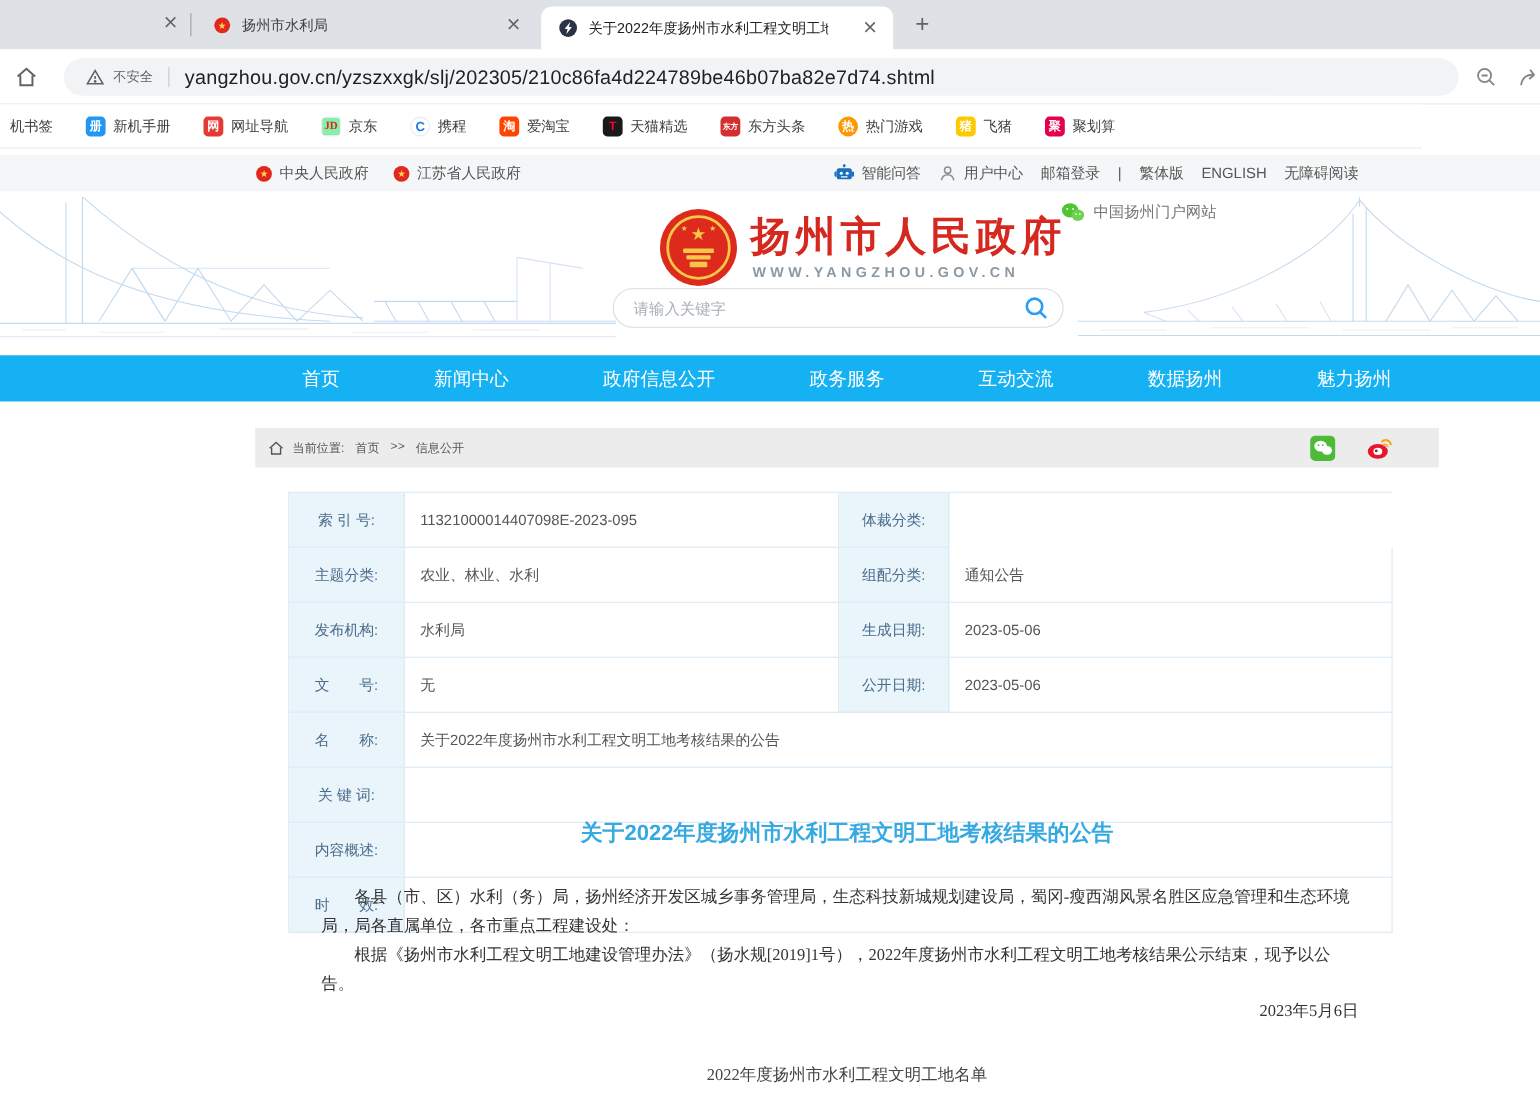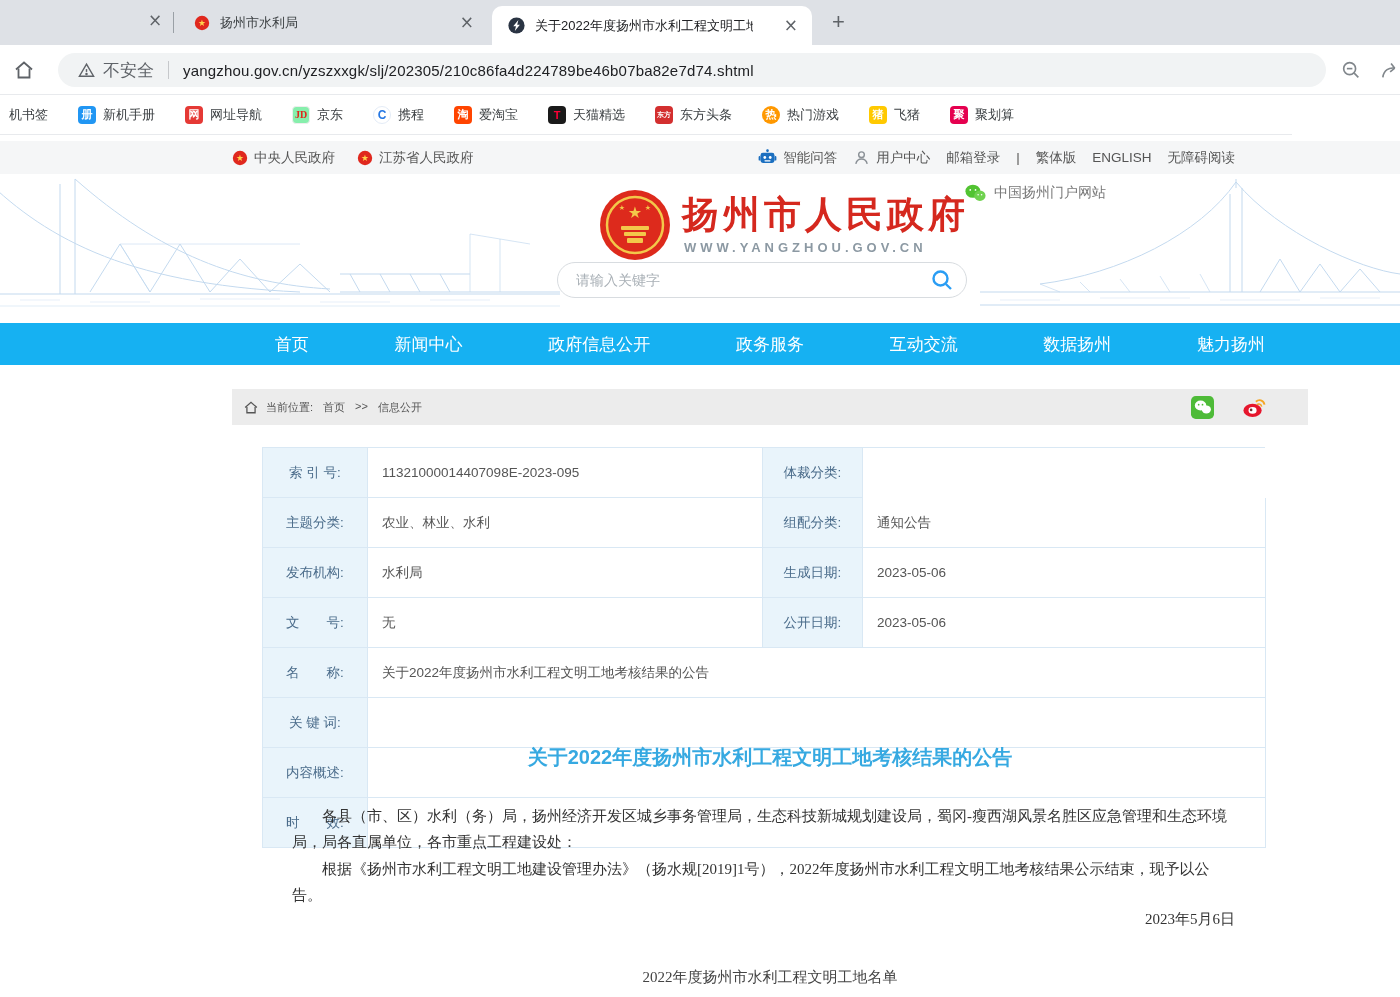--- a/index.html
+++ b/index.html
@@ -19,23 +19,23 @@
   .tab .tab-favicon { margin-left:16px; flex:0 0 auto; display:flex; }
   .close-x { color:#5f6368; font-size:17px; line-height:17px; cursor:pointer; font-family:"DejaVu Sans",sans-serif; }
   .tab .close-x { margin-left:auto; margin-right:14px; }
   .newtab-plus { position:absolute; left:832px; top:9px; color:#5f6368; font-size:22px; font-weight:300; }
 
   
   .addrbar { position:absolute; left:0; top:45px; width:1400px; height:50px; background:#fff; border-bottom:1px solid #e8eaed; }
   .home-btn { position:absolute; left:12px; top:13px; }
   .omnibox { position:absolute; left:58px; top:8px; width:1268px; height:34px; background:#f1f3f4; border-radius:17px; display:flex; align-items:center; }
   .warn-ic { margin-left:20px; display:flex; }
-  .sec-label { color:#5f6368; font-size:17px; margin-left:8px; }
+  .sec-label { color:#5f6368; font-size:12px; margin-left:8px; }
   .omni-sep { width:1px; height:18px; background:#c6c8cb; margin:0 14px; }
-  .url-text { color:#202124; font-size:15px; letter-spacing:.2px; }
+  .url-text { color:#202124; font-size:18px; letter-spacing:.2px; }
   .zoomout-btn { position:absolute; left:1340px; top:14px; }
   .share-btn { position:absolute; left:1380px; top:14px; }
 
   
   .bmbar { position:absolute; left:0; top:95px; width:1292px; height:40px; background:#fff; border-bottom:1px solid #e8eaed; display:flex; align-items:center; }
   .bm { display:flex; align-items:center; margin-right:30px; cursor:pointer; }
   .bm:first-child { margin-left:2px; }
   .bm-label { color:#3c4043; font-size:13px; margin-left:7px; white-space:nowrap; }
   .bm-ic { width:18px; height:18px; border-radius:4px; display:flex; align-items:center; justify-content:center; color:#fff; font-size:11px; font-weight:bold; flex:0 0 auto; }
 

